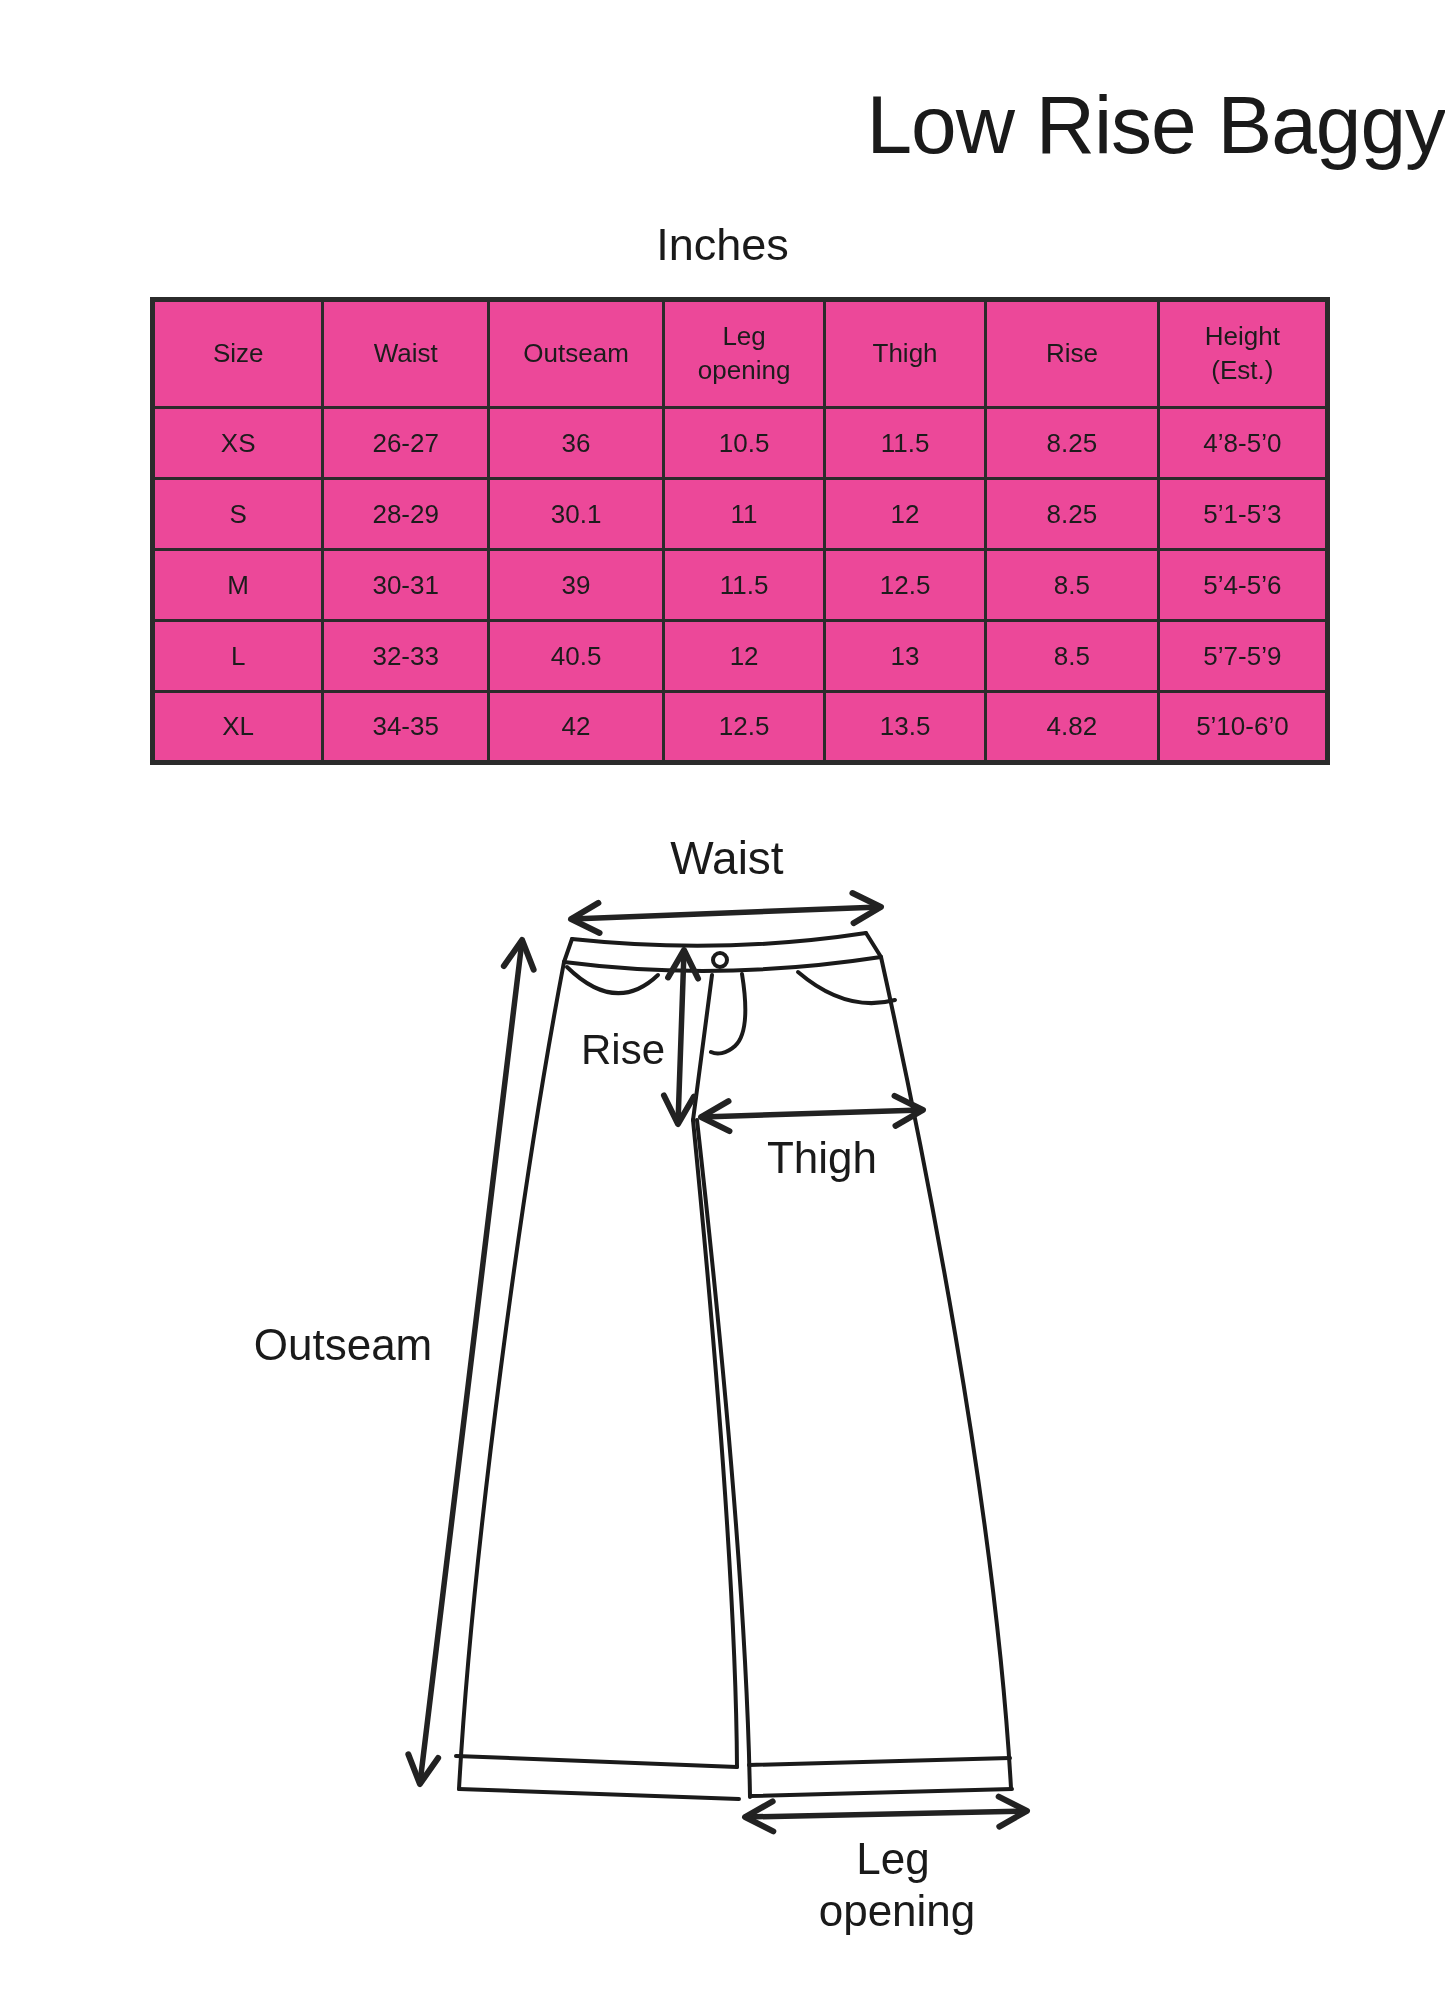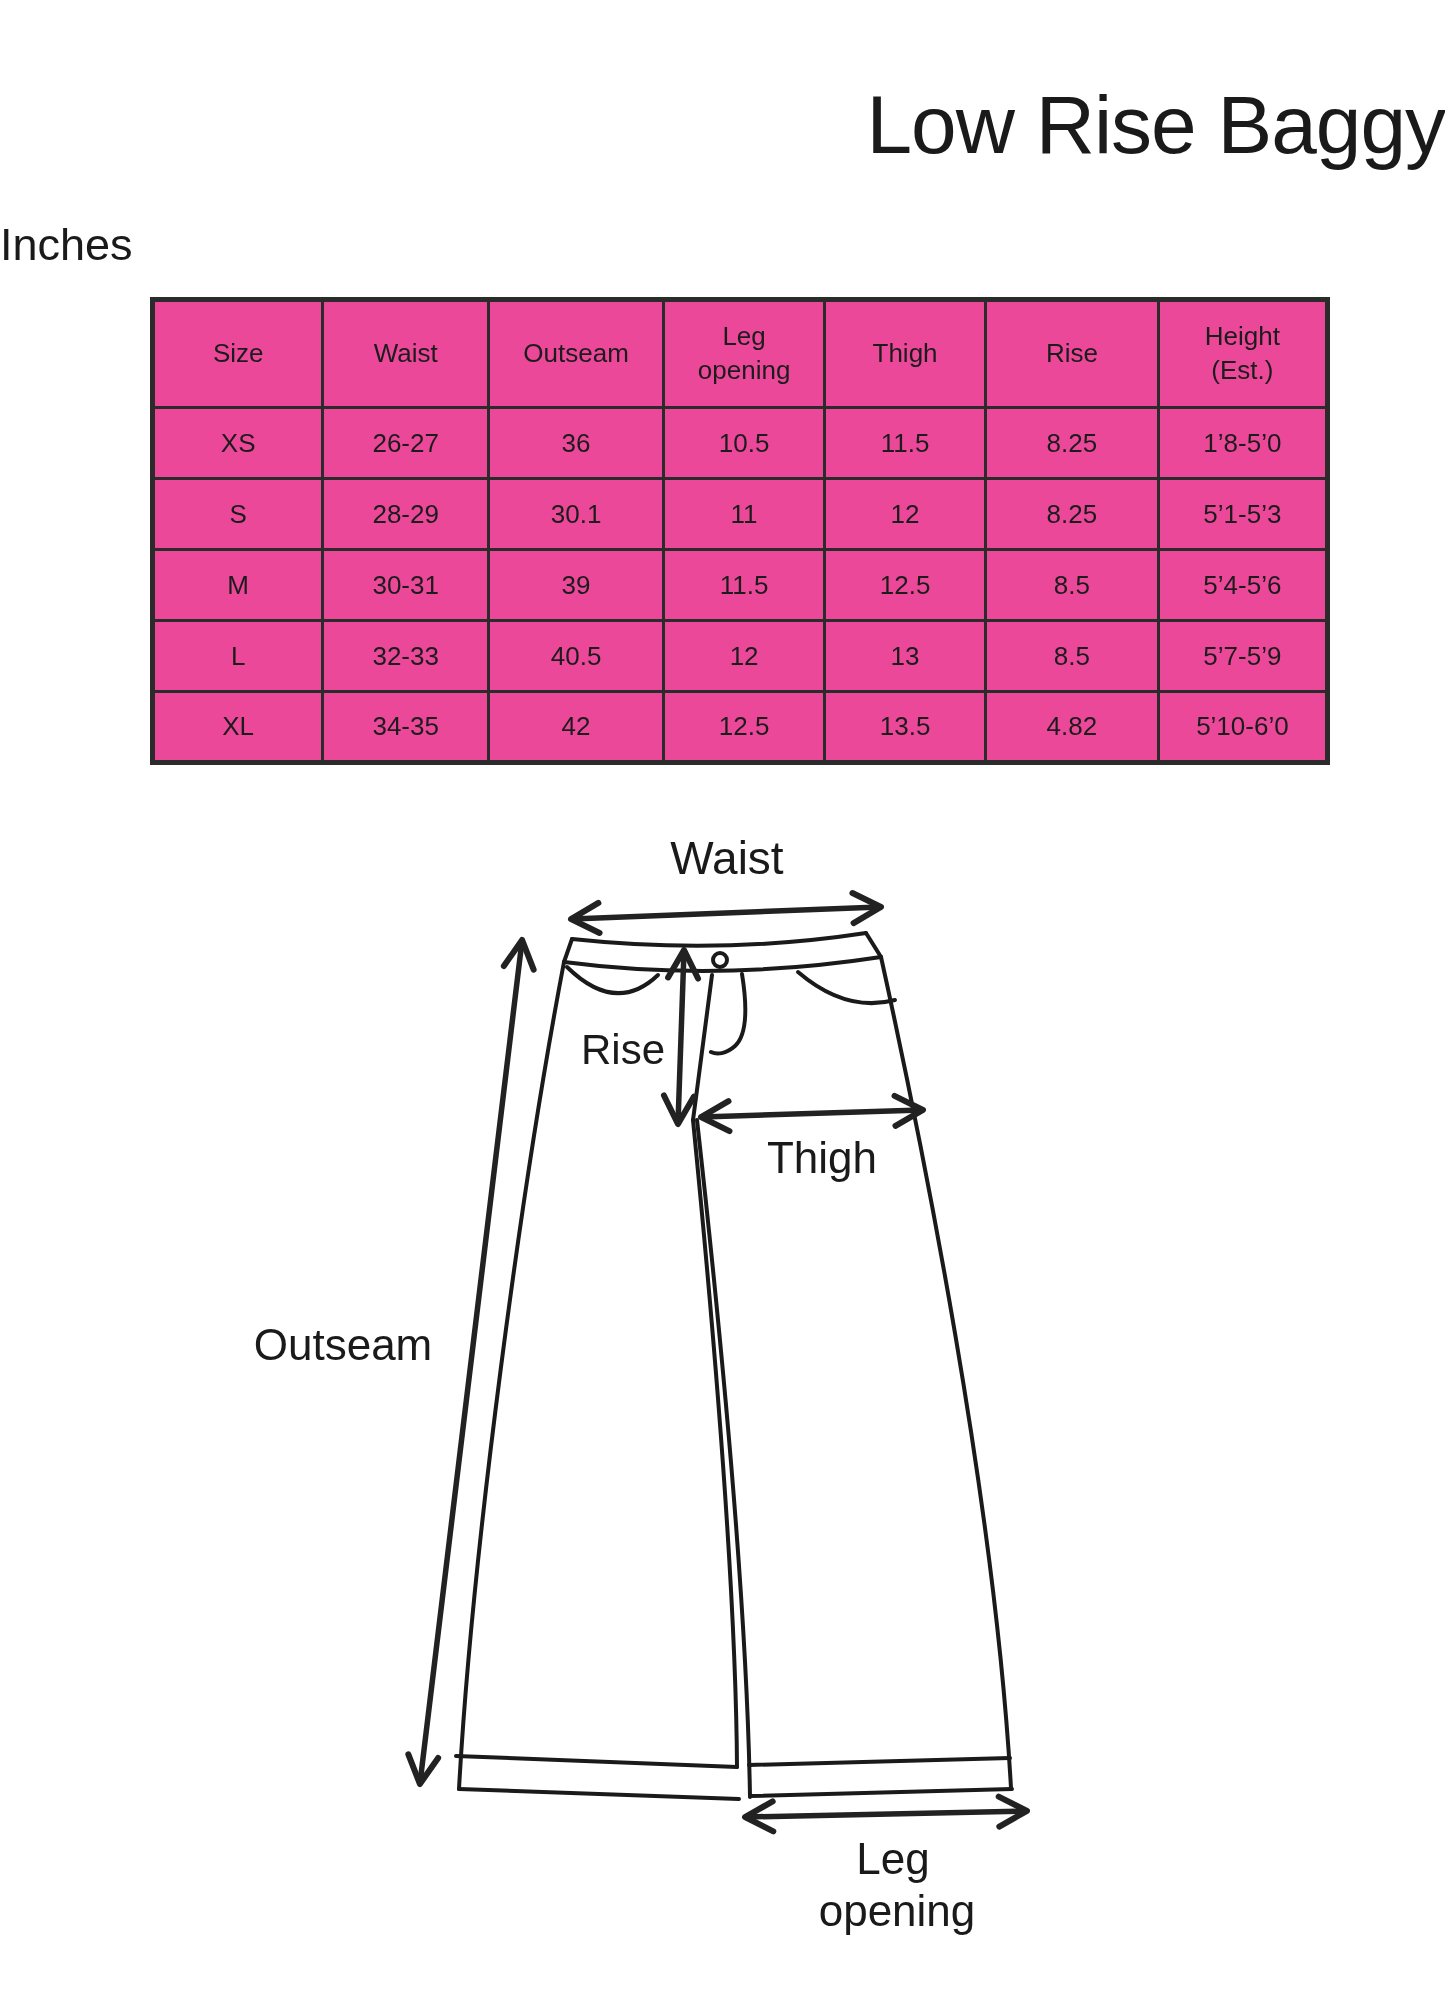--- a/index.html
+++ b/index.html
@@ -13,20 +13,21 @@
   }
   .page-title{
     position:absolute;top:80px;left:0;width:1445px;
     text-align:right;
     font-size:82px;line-height:1.1;font-weight:400;
     letter-spacing:-1px;
     color:#1a1a1a;
   }
   .page-subtitle{
     position:absolute;top:220px;left:0;width:1445px;
+    text-align:center;
     font-size:45px;line-height:1.1;font-weight:400;
     color:#1a1a1a;
   }
   .size-table-wrap{
     position:absolute;left:150px;top:297px;width:1180px;height:466px;
   }
   table.size-table{
     width:100%;height:100%;
     border-collapse:collapse;
     table-layout:fixed;
@@ -82,21 +83,21 @@
       </tr>
     </thead>
     <tbody>
       <tr>
         <td>XS</td>
         <td>26-27</td>
         <td>36</td>
         <td>10.5</td>
         <td>11.5</td>
         <td>8.25</td>
-        <td>1’8-5’0</td>
+        <td>4’8-5’0</td>
       </tr>
       <tr>
         <td>S</td>
         <td>28-29</td>
         <td>30.1</td>
         <td>11</td>
         <td>12</td>
         <td>8.25</td>
         <td>5’1-5’3</td>
       </tr>

